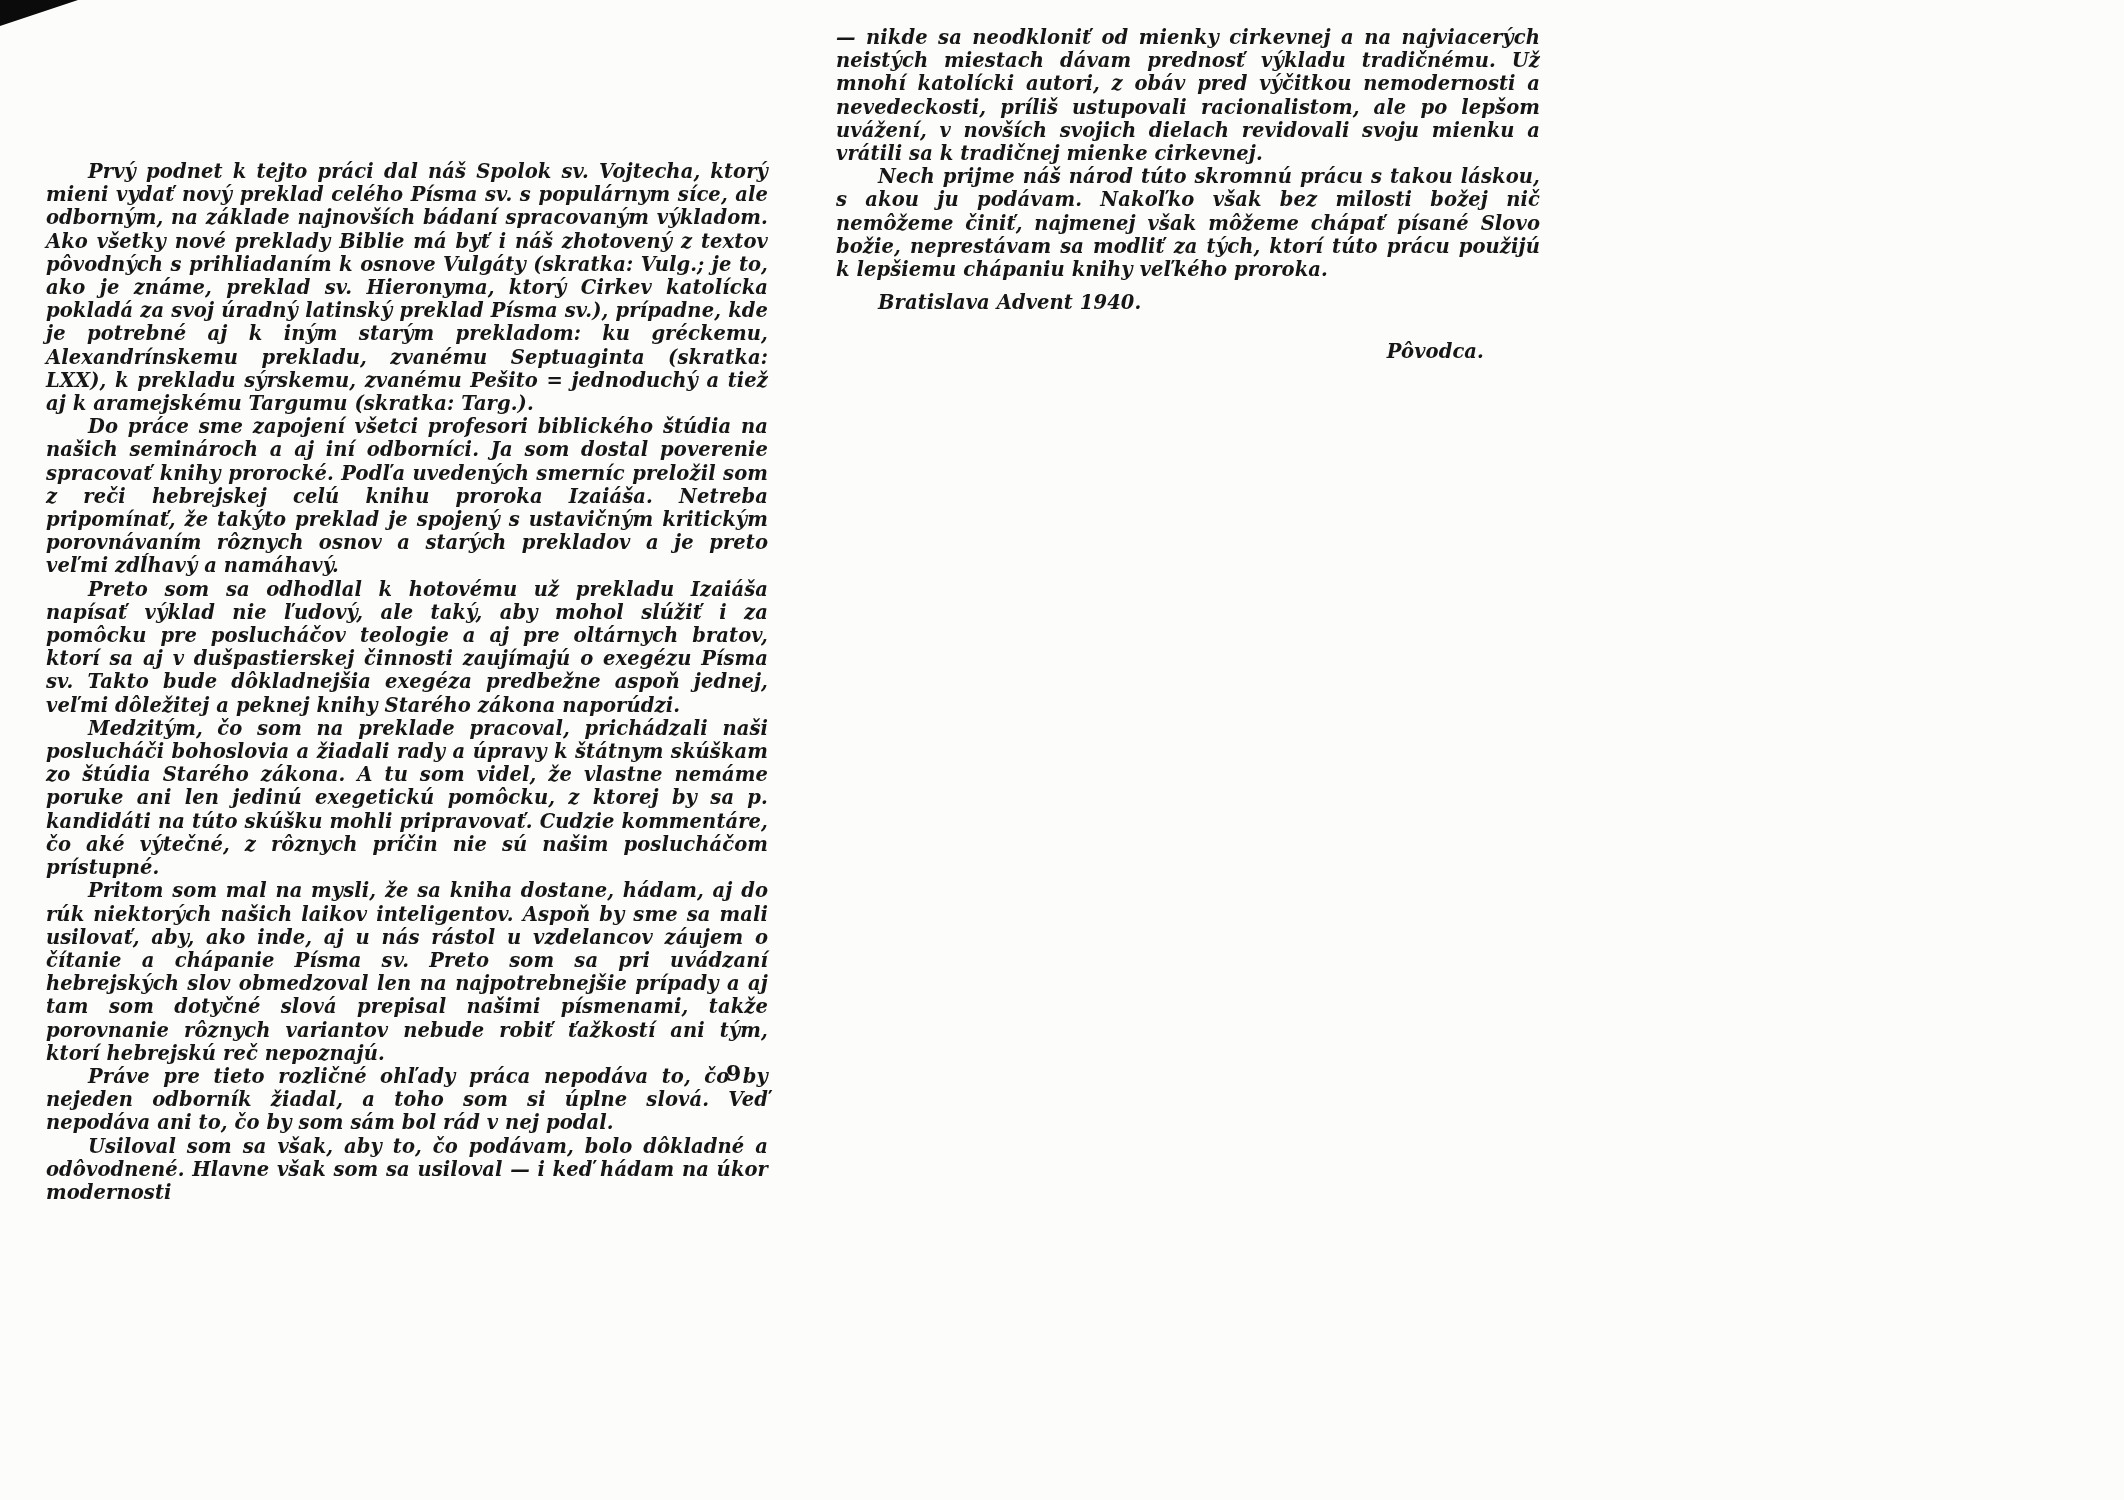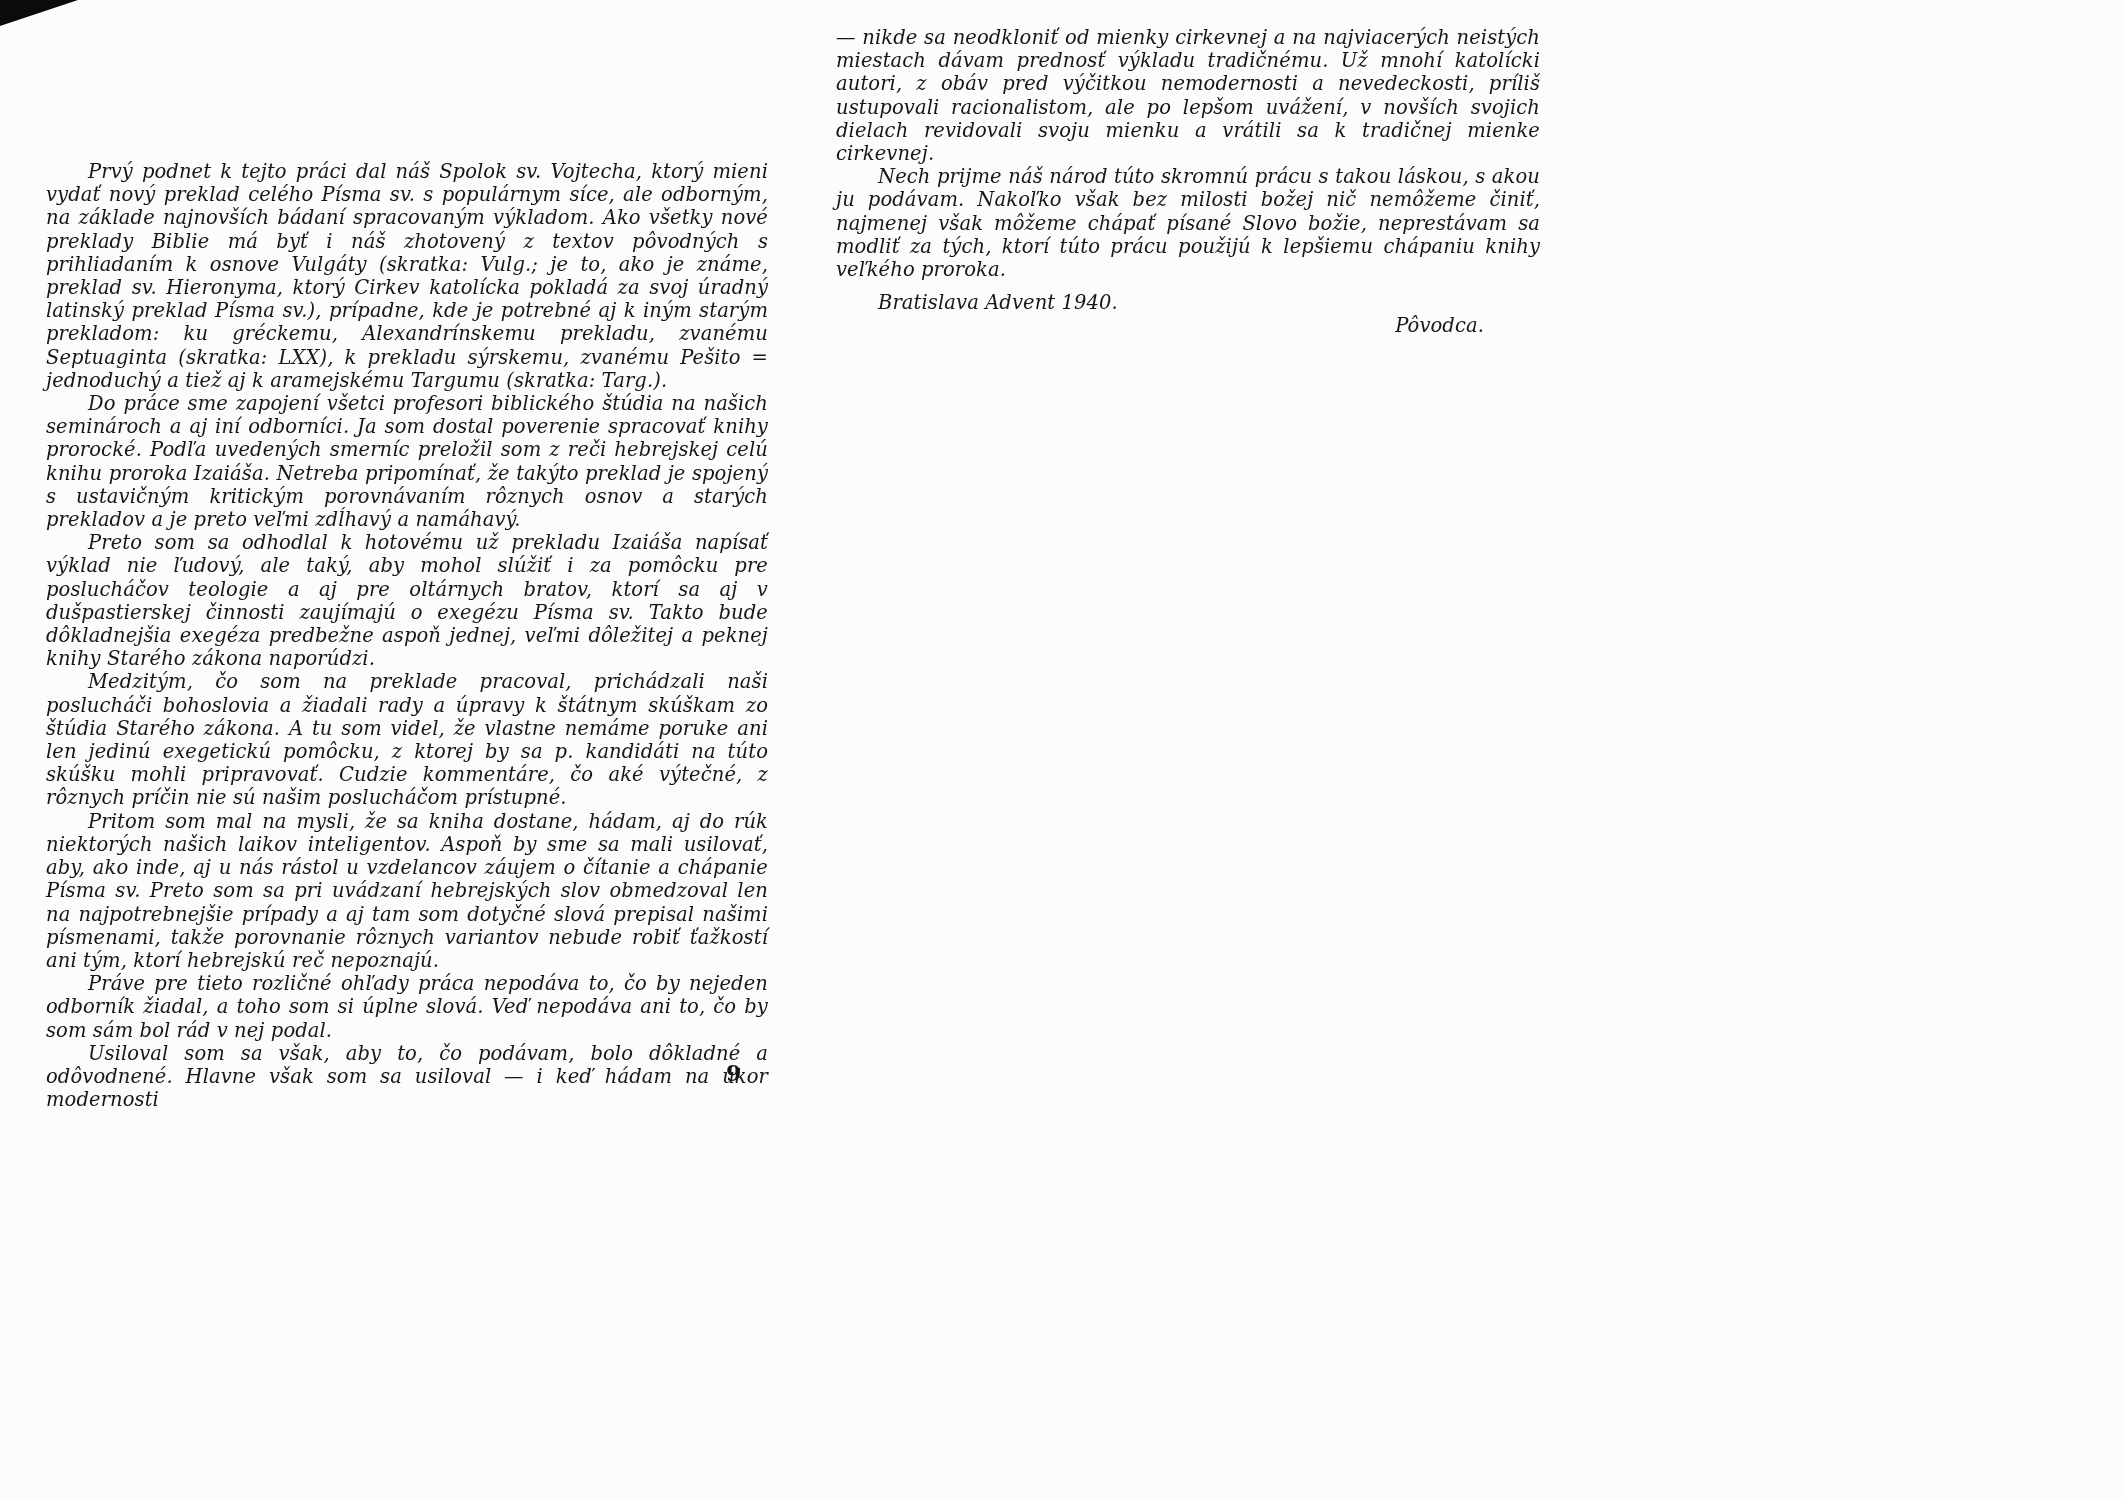--- a/index.html
+++ b/index.html
@@ -35,33 +35,34 @@
   }
   .col-right {
     left: 836px;
     top: 26px;
     width: 704px;
   }
   p.para {
     margin: 0;
     font-size: 19.5px;
     line-height: 23.2px;
-    font-weight: 400;
+    font-weight: 700;
     text-align: justify;
     text-indent: 42px;
     letter-spacing: 0.1px;
   }
   p.para.no-indent {
     text-indent: 0;
   }
   p.dateline {
     margin-top: 10px;
     text-align: left;
   }
   p.signature {
+    margin-top: 26px;
     text-align: right;
     text-indent: 0;
     padding-right: 56px;
   }
   .page-number {
     position: absolute;
     left: 726px;
     top: 1060px;
     font-size: 22px;
     font-style: normal;

